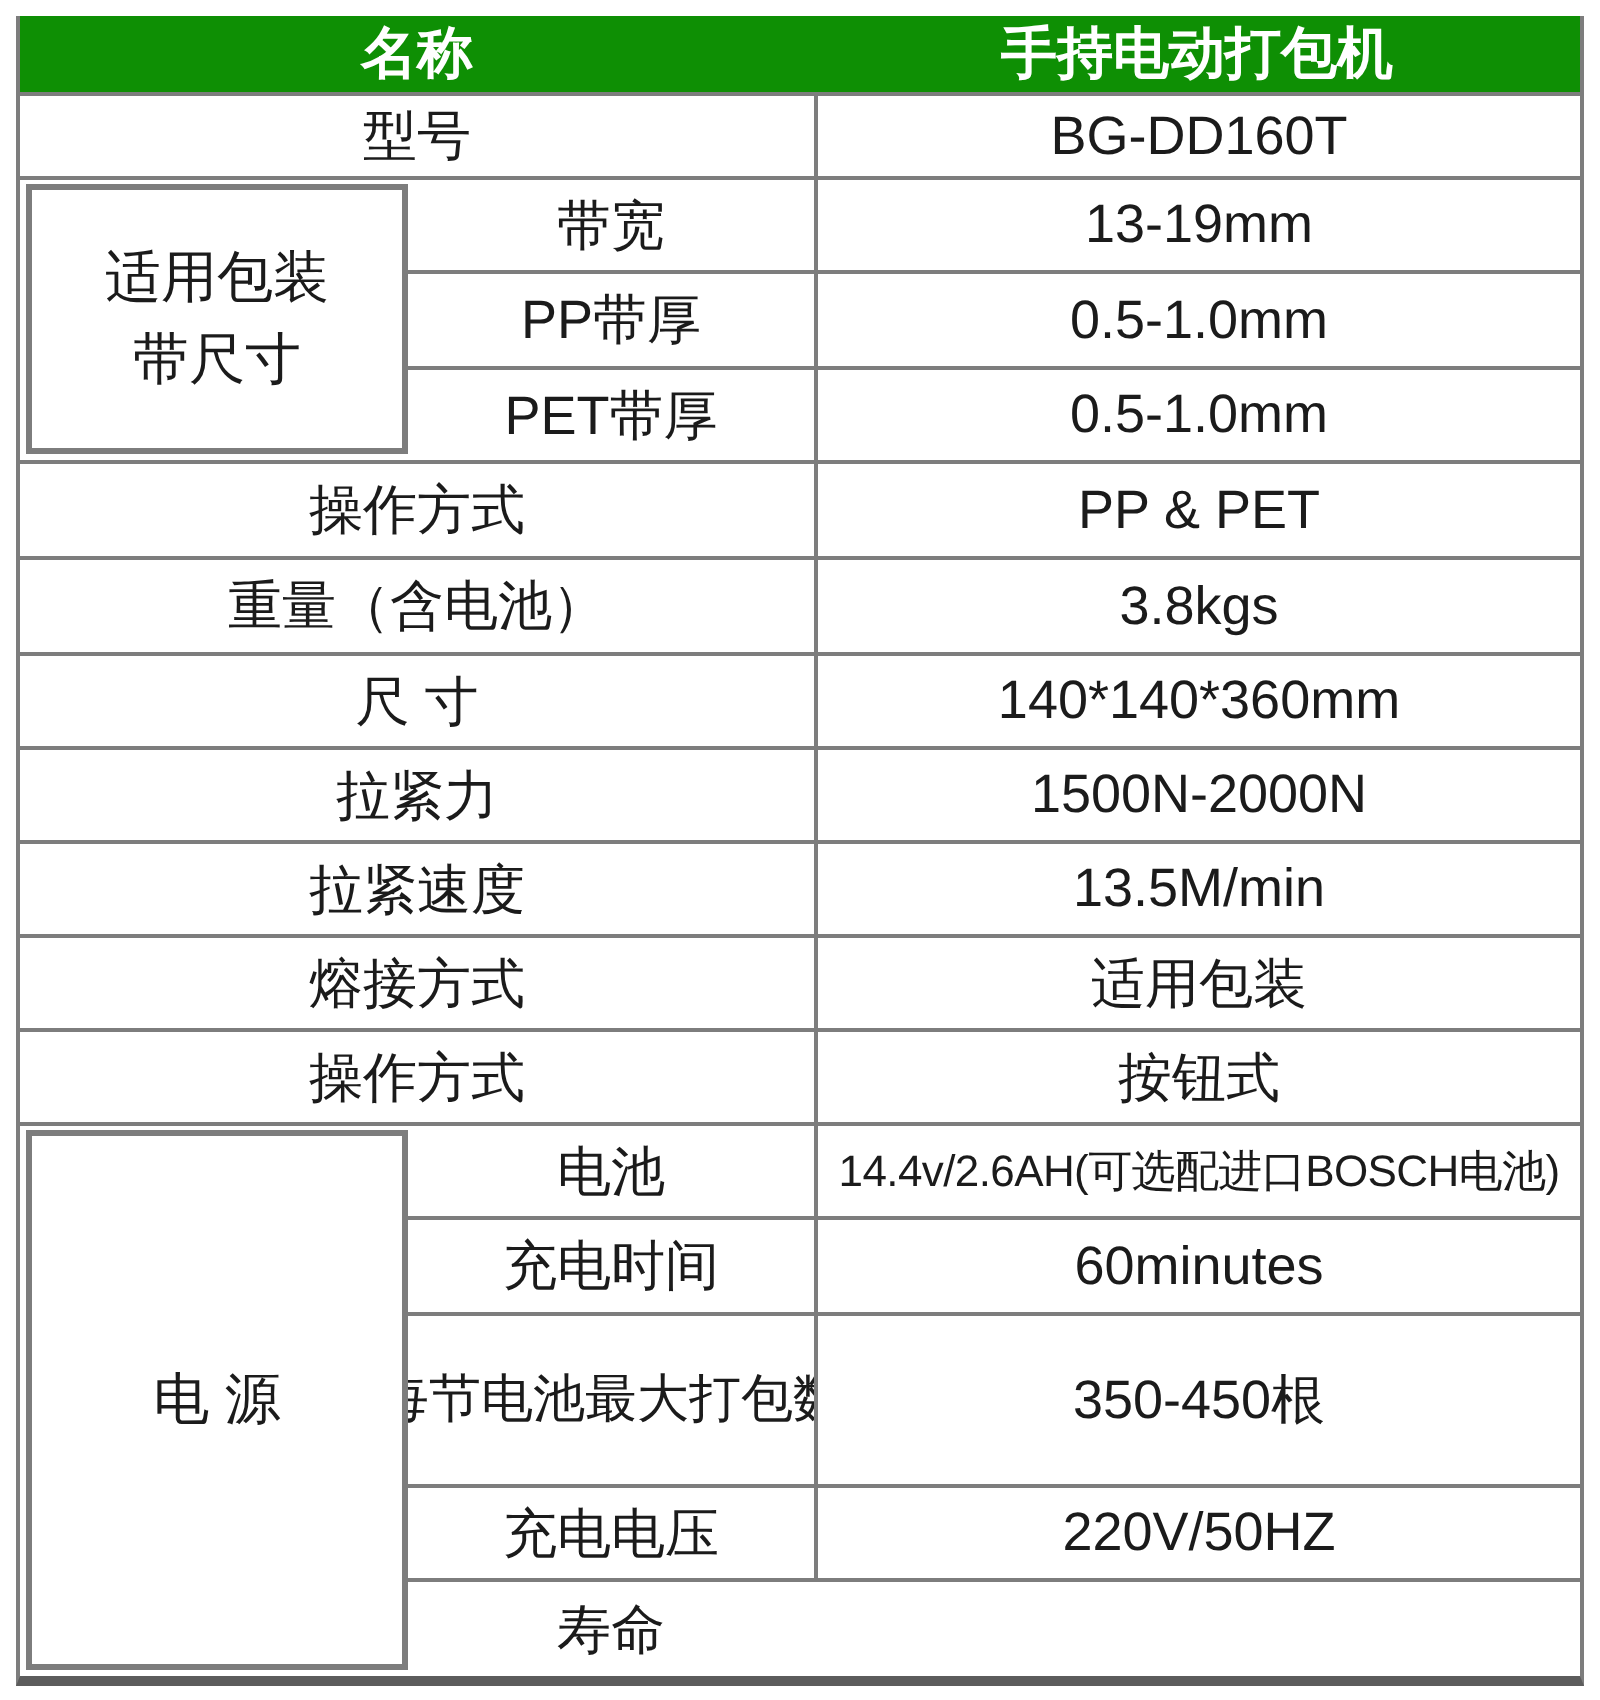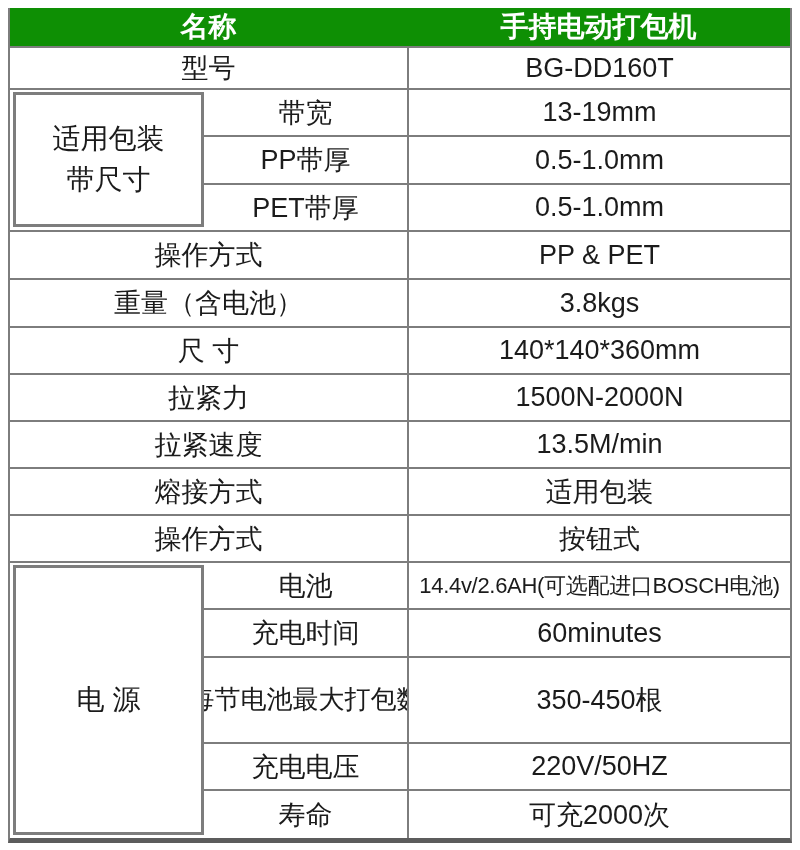--- a/index.html
+++ b/index.html
@@ -127,16 +127,15 @@
     <div class="cell twoline" style="grid-area:15/2/16/3">
       <span>每节电池</span>
       <span>最大打包数</span>
     </div>
     <div class="cell vline" style="grid-area:15/3/16/4">350-450根</div>
 
     <div class="cell" style="grid-area:16/2/17/3">充电电压</div>
     <div class="cell vline" style="grid-area:16/3/17/4">220V/50HZ</div>
 
     <div class="cell nobot" style="grid-area:17/2/18/3">寿命</div>
-    <div class="cell vline nobot" style="grid-area:17/3/18/4">可充2000次</div>
 
   </div>
 </div>
 
 </body></html>

